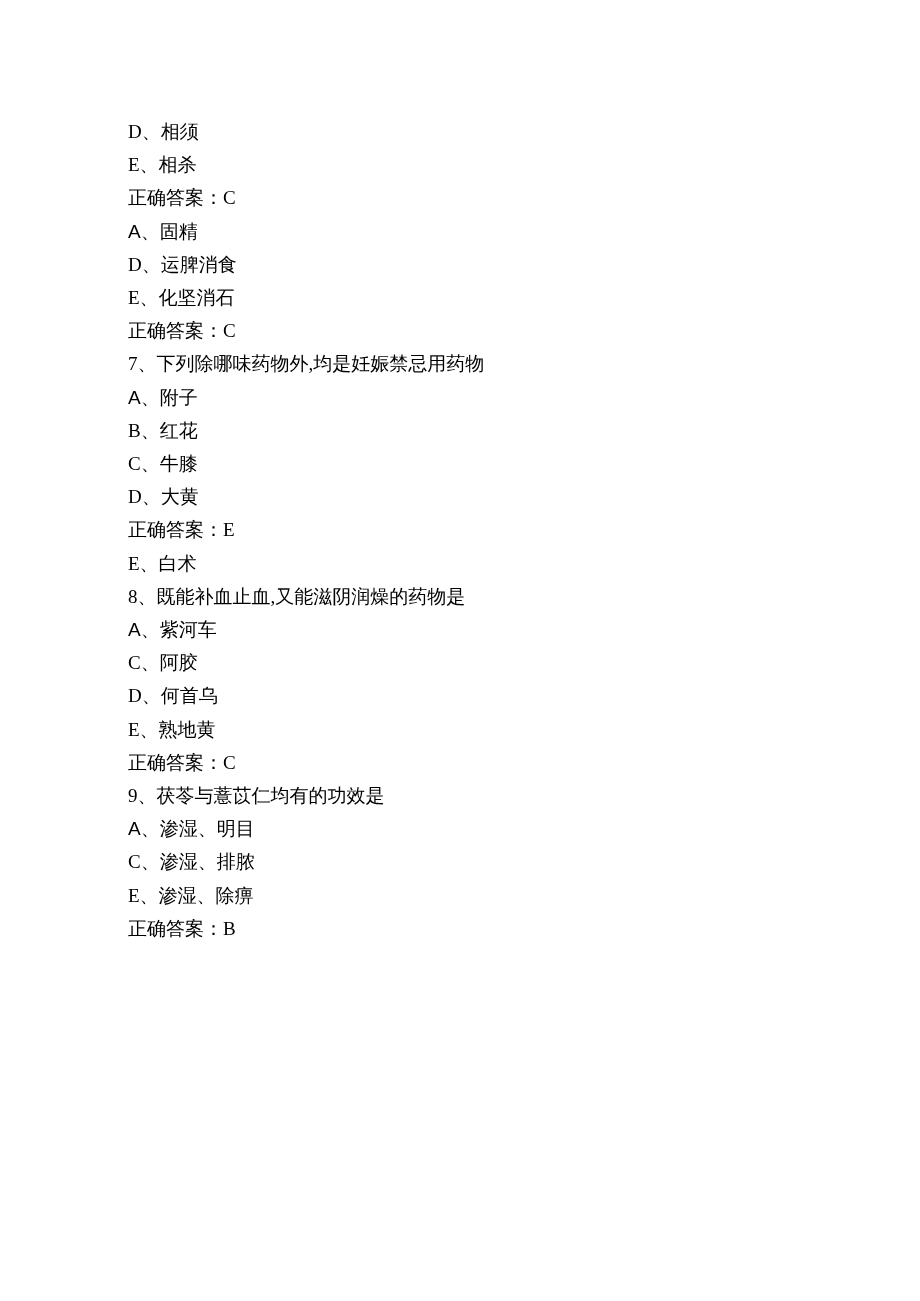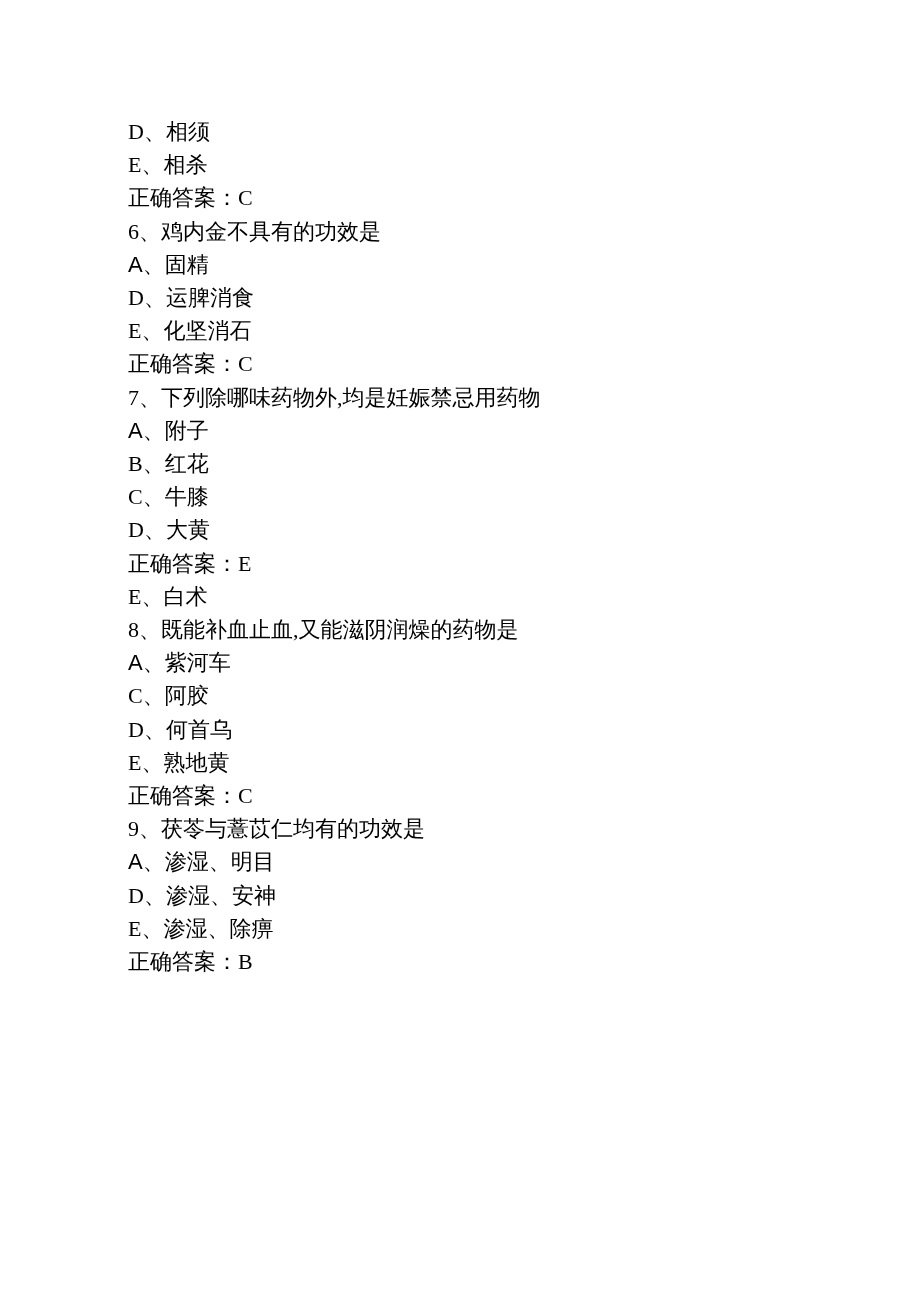--- a/index.html
+++ b/index.html
@@ -9,52 +9,51 @@
     font-family: "SimSun", "宋体", serif;
     width: 920px;
     height: 1301px;
     position: relative;
   }
   .page {
     padding: 115px 0 0 128px;
     width: 660px;
   }
   .line {
-    font-size: 22px;
+    font-size: 19px;
     line-height: 33.2px;
     color: #000000;
     white-space: pre;
   }
   .arial {
     font-family: Arial, "Helvetica Neue", sans-serif;
   }
 </style>
 </head>
 <body>
 
 <div class="page">
   <div class="line">D、相须</div>
   <div class="line">E、相杀</div>
   <div class="line">正确答案：C</div>
-  <div class="line">6、鸡内金不具有的功效是</div>
   <div class="line"><span class="arial">A</span><span>、固精</span></div>
   <div class="line">D、运脾消食</div>
   <div class="line">E、化坚消石</div>
   <div class="line">正确答案：C</div>
   <div class="line">7、下列除哪味药物外,均是妊娠禁忌用药物</div>
   <div class="line"><span class="arial">A</span><span>、附子</span></div>
   <div class="line">B、红花</div>
   <div class="line">C、牛膝</div>
   <div class="line">D、大黄</div>
   <div class="line">正确答案：E</div>
   <div class="line">E、白术</div>
   <div class="line">8、既能补血止血,又能滋阴润燥的药物是</div>
   <div class="line"><span class="arial">A</span><span>、紫河车</span></div>
   <div class="line">C、阿胶</div>
   <div class="line">D、何首乌</div>
   <div class="line">E、熟地黄</div>
   <div class="line">正确答案：C</div>
   <div class="line">9、茯苓与薏苡仁均有的功效是</div>
   <div class="line"><span class="arial">A</span><span>、渗湿、明目</span></div>
-  <div class="line">D、渗湿、安神</div>
+  <div class="line">C、渗湿、排脓</div>
   <div class="line">E、渗湿、除痹</div>
   <div class="line">正确答案：B</div>
 </div>
 
 </body></html>

